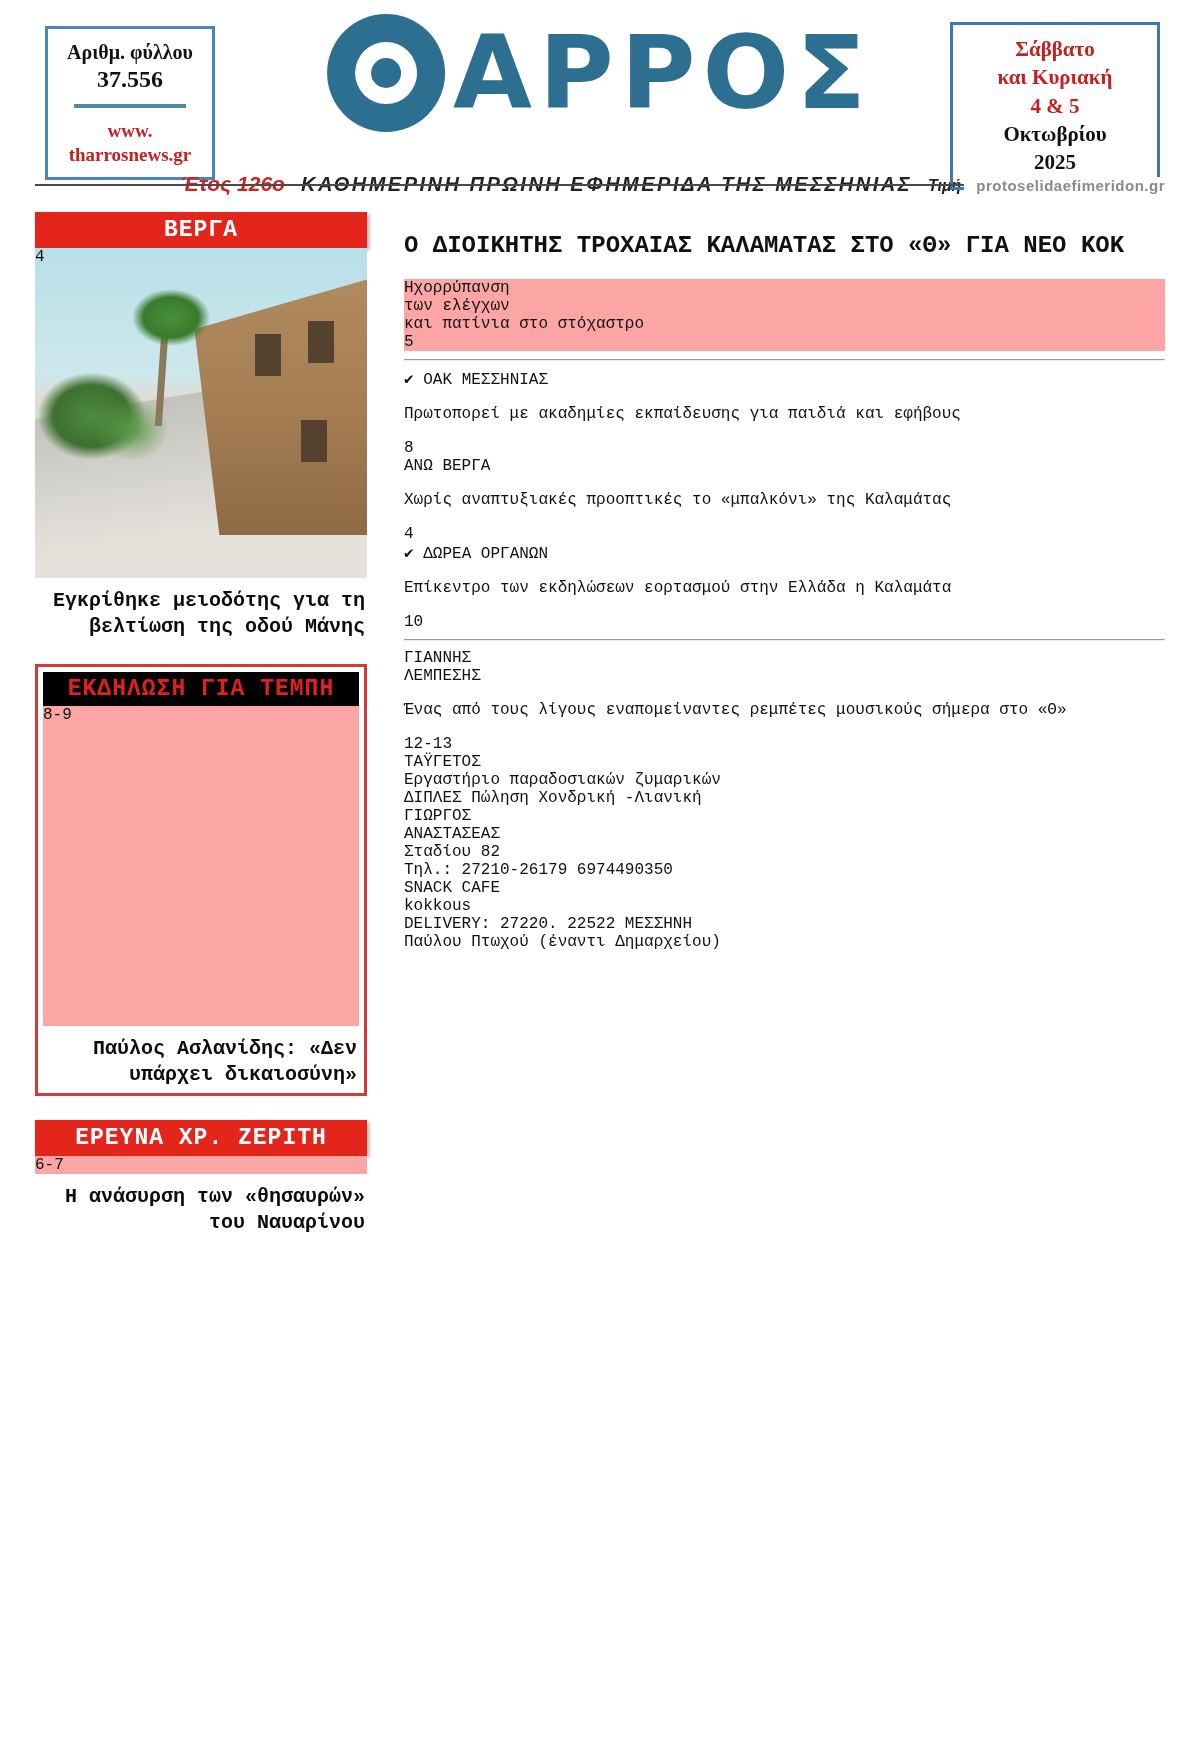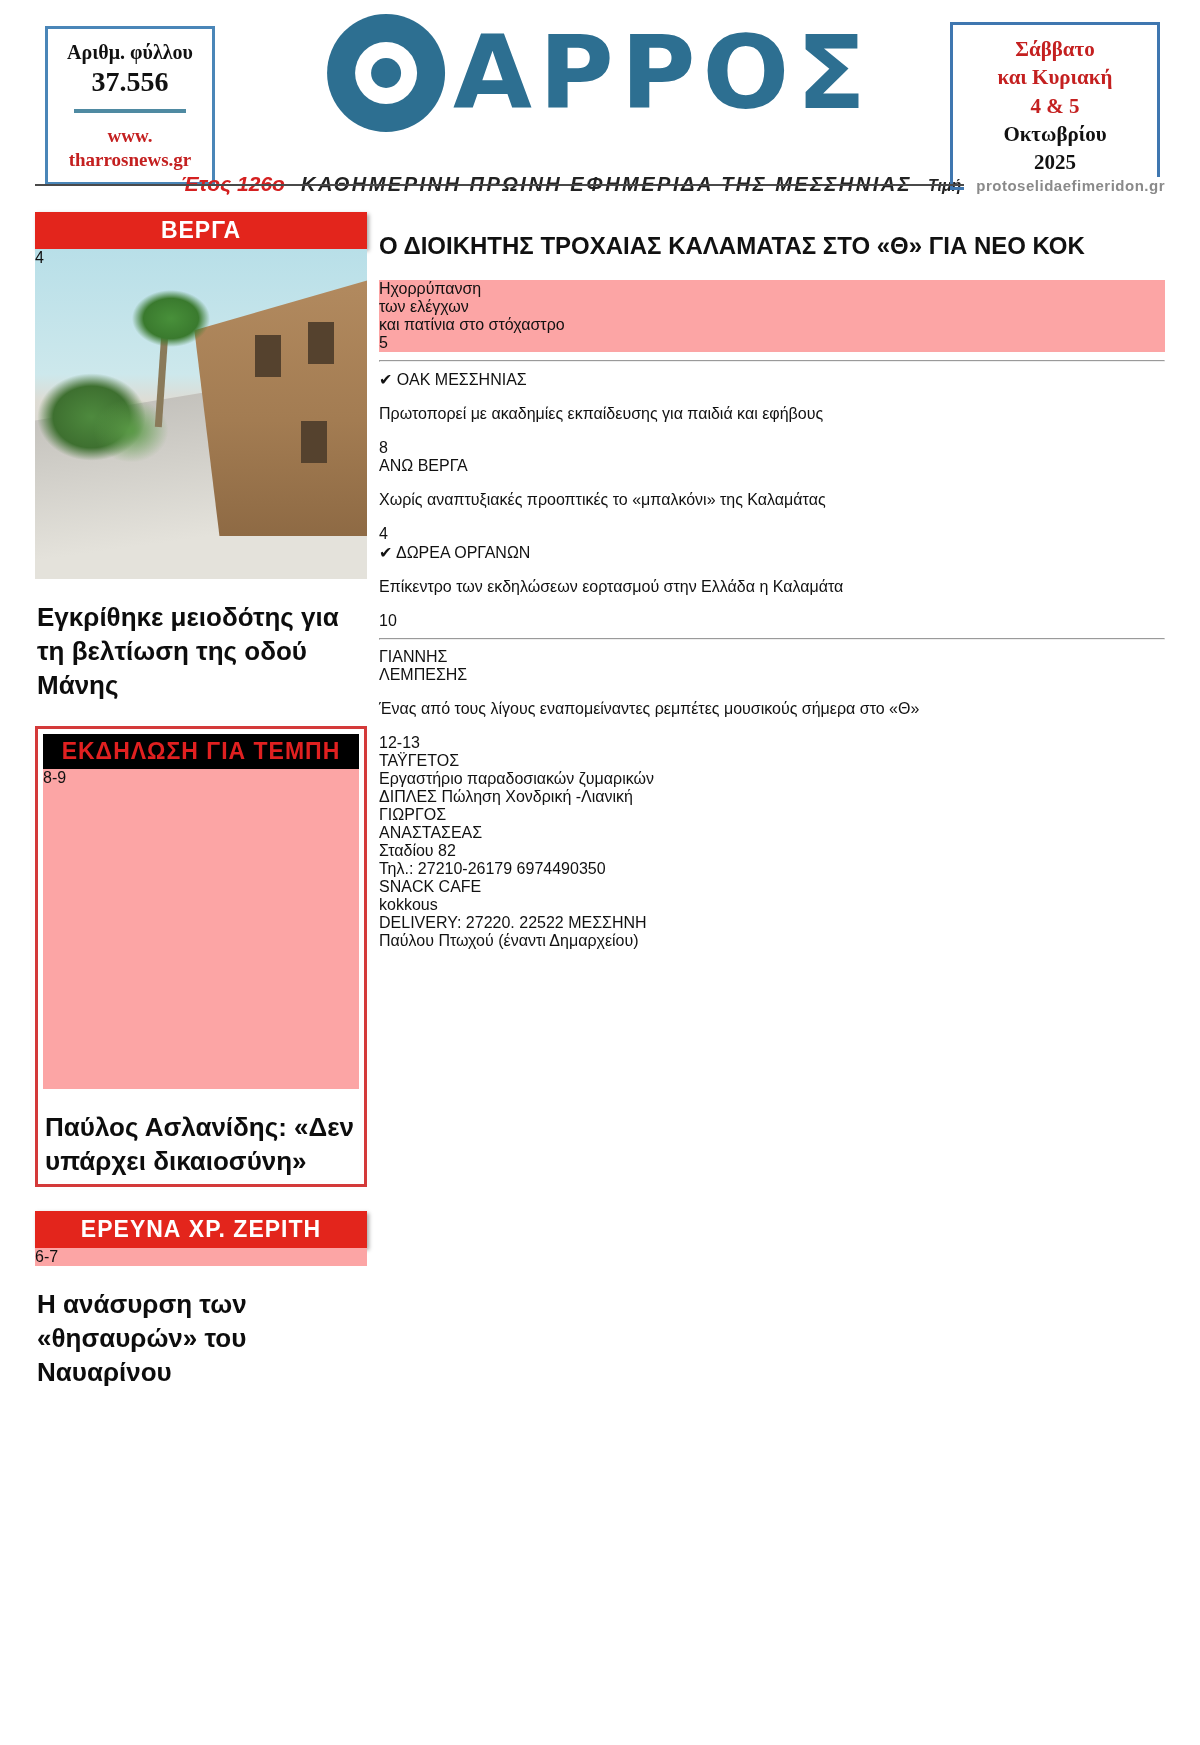--- a/index.html
+++ b/index.html
@@ -5,48 +5,48 @@
   html,body { margin:0; padding:0; background:#fff; }
   body { width:1200px; min-height:1745px; font-family:"Liberation Sans", sans-serif; color:#111; }
   .serif { font-family:"Liberation Serif", serif; }
   .s { position:absolute; display:block; }
   .photo { position:relative; overflow:hidden; background:#fca5a5; }
 
   
   .masthead { position:relative; height:184px; }
   .issue-box { position:absolute; left:45px; top:26px; width:156px; border:3px solid #4a86b8; padding:12px 4px 10px; text-align:center; }
   .issue-label { font-weight:bold; font-size:20px; }
-  .issue-number { font-weight:bold; font-size:28px; margin-top:2px; }
+  .issue-number { font-weight:bold; font-size:24px; margin-top:2px; }
   .issue-divider { width:72%; height:4px; background:#4f8aa2; margin:11px auto; }
   .website { color:#c42020; font-weight:bold; font-size:19px; line-height:1.25; }
   .logo { position:absolute; left:50%; top:14px; transform:translateX(-50%); display:flex; align-items:center; gap:8px; }
   .theta { width:118px; height:118px; border-radius:50%; background:#2d6f91; display:flex; align-items:center; justify-content:center; }
   .theta-ring { width:62px; height:62px; border-radius:50%; background:#fff; display:flex; align-items:center; justify-content:center; }
   .theta-dot { width:30px; height:30px; border-radius:50%; background:#2d6f91; }
   .logo-rest { font-family:"DejaVu Sans", sans-serif; font-weight:bold; font-size:102px; line-height:1; color:#2d6f91; letter-spacing:7px; }
   .tagline-row { position:absolute; left:50%; top:172px; transform:translateX(-50%); display:flex; align-items:baseline; gap:16px; white-space:nowrap;font-style:italic; }
   .year { color:#d42020; font-weight:bold; font-size:21px; }
   .tagline { font-weight:bold; font-size:20px; letter-spacing:2.5px; color:#222; }
   .price { font-weight:bold; font-size:16px; color:#222; }
   .date-box { position:absolute; right:40px; top:22px; width:164px; border:3px solid #3f77b0; padding:10px 20px; text-align:center; font-weight:bold; font-size:21px; line-height:1.35; }
   .date-red { color:#c42020; }
   .rule-row { position:relative; margin:0 35px; border-top:2px solid #4a4a4a; height:22px; }
   .watermark { position:absolute; right:0; top:-9px; background:#fff; padding-left:12px; color:#8a8a8a; font-weight:bold; font-size:15px; letter-spacing:0.5px; }
 
   
-  .content { display:flex; gap:12px; padding:4px 35px 20px; }
+  .content { display:flex; gap:37px; padding:4px 35px 20px;font-family:Liberation Mono, monospace; }
   .col-left { width:332px; flex:0 0 332px; }
   .col-right { flex:1; }
 
   
   .story { margin-bottom:24px; }
   .banner { background:#e3251c; color:#fff; font-weight:bold; font-size:23px; letter-spacing:1px; text-align:center; padding:5px 0; box-shadow:2px 2px 4px rgba(0,0,0,.35); }
   .boxed { border:3px solid #d43a3a; padding:5px; }
   .banner-white { background:#000000; color:#e02020; box-shadow:none; padding:4px 0; }
-  .caption { font-weight:bold; font-size:26px; line-height:1.3; text-align:left; margin:22px 2px 0; color:#0d0d0d; }
+  .caption { font-weight:bold; font-size:20px; line-height:1.3; text-align:right; margin:10px 2px 0; color:#0d0d0d; }
   .ph-verga { height:330px; background:linear-gradient(180deg,#b8dfe8 0%,#cde8ec 38%,#dedcd4 46%,#c9c7c2 100%); }
   .vg-road { left:-5%; bottom:-2%; width:112%; height:60%; background:linear-gradient(172deg,#bdbbb6 0%,#e4e2db 70%); clip-path:polygon(0 18%,58% 0,100% 62%,100% 100%,0 100%); }
   .vg-bldg { right:-2%; top:9%; width:54%; height:78%; background:linear-gradient(180deg,#b28a5f 0%,#a37c52 55%,#8e6a44 100%); clip-path:polygon(0 20%,100% 0,100% 100%,14% 100%); }
   .vg-win { width:26px; height:42px; background:#55422e; }
   .vg-w1 { right:10%; top:22%; } .vg-w2 { right:26%; top:26%; } .vg-w3 { right:12%; top:52%; }
   .vg-bush { left:-4%; top:34%; width:42%; height:34%; background:radial-gradient(closest-side,#4e8a3e 0%,#3e7030 55%,rgba(62,112,48,0) 78%); }
   .vg-bush2 { left:14%; top:42%; width:30%; height:26%; background:radial-gradient(closest-side,#5a9a46 0%,rgba(90,154,70,0) 75%); }
   .vg-palm-trunk { left:37%; top:26%; width:7px; height:28%; background:#8a7a5a; transform:rotate(4deg); }
   .vg-palm { left:26%; top:10%; width:30%; height:22%; background:radial-gradient(closest-side,#48903a 0%,#3a7a2e 55%,rgba(58,122,46,0) 78%); }
   .ph-tempi { height:320px; background:linear-gradient(180deg,#6e98a2 0%,#568props 0; background:#000; }

